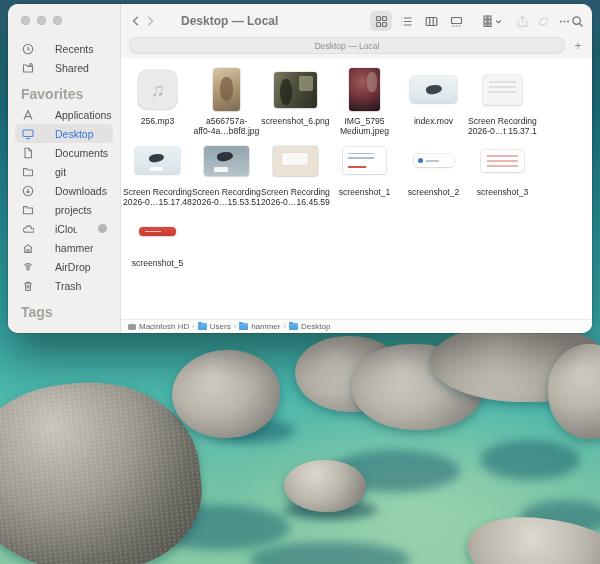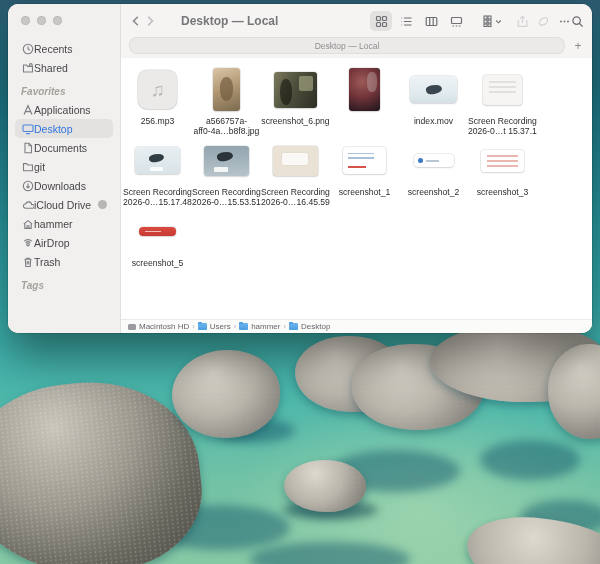--- a/index.html
+++ b/index.html
@@ -26,22 +26,22 @@
   
   .win{position:absolute;left:8px;top:4px;width:584px;height:329px;z-index:10;
     border-radius:10px;overflow:hidden;display:flex;background:#ffffff;
     box-shadow:0 22px 45px rgba(0,0,0,.45),0 0 0 .5px rgba(0,0,0,.2);}
 
   
   .sidebar{width:113px;flex:0 0 113px;background:#f2f0ee;border-right:1px solid rgba(0,0,0,.07);
     box-sizing:border-box;padding:12px 0 0 0;overflow:hidden;}
   .traffic{display:flex;gap:7px;padding:0 0 14px 13px;}
   .tl{width:9px;height:9px;border-radius:50%;background:#c9c6c3;border:.5px solid rgba(0,0,0,.08);padding:0;}
-  .shead{font-size:10px;color:#a5a19b;padding:9px 0 3px 13px;font-weight:600;font-style:italic;}
-  .srow{display:flex;align-items:center;gap:0;height:19px;margin:0 7px 0 7px;
+  .shead{font-size:14px;color:#a5a19b;padding:9px 0 3px 13px;font-weight:600;}
+  .srow{display:flex;align-items:center;gap:21px;height:19px;margin:0 7px 0 7px;
     padding:0 0 0 6px;border-radius:5px;color:#46464a;}
   .srow .sic{width:13px;height:13px;flex:0 0 13px;display:flex;align-items:center;justify-content:center;color:#7d7d83;}
   .srow .slb{font-size:10.5px;white-space:nowrap;overflow:hidden;}
   .srow.sel{background:#e4e2e1;color:#2f74dd;}
   .srow.sel .sic{color:#4a84dd;}
   .badge-dot{margin-left:auto;margin-right:6px;width:9px;height:9px;border-radius:50%;background:#b8b6b3;flex:0 0 9px;}
 
   
   .main{flex:1;display:flex;flex-direction:column;min-width:0;background:#f6f4f2;}
   .toolbar{height:30px;display:flex;align-items:center;padding:2px 8px 0 8px;flex:0 0 auto;}
@@ -219,20 +219,28 @@
     </div>
     <div class="srow">
       <span class="sic">
         <svg width="12" height="12" viewBox="0 0 12 12" fill="none" stroke="currentColor" stroke-width="1.1">
             <circle cx="6" cy="6" r="4.7"></circle>
             <path d="M6 3.6v4M4.4 6.3 6 7.9l1.6-1.6"></path>
           </svg>
         </span>
       <span class="slb">Downloads</span>
     </div>
+    <div class="srow">
+      <span class="sic">
+        <svg width="12" height="12" viewBox="0 0 12 12" fill="none" stroke="currentColor" stroke-width="1.1">
+            <path d="M1.5 2.6h3.2l1 1.4h4.8V9.8H1.5z"></path>
+          </svg>
+        </span>
+      <span class="slb">projects</span>
+    </div>
 
     <div class="srow">
       <span class="sic">
         <svg width="12" height="12" viewBox="0 0 12 12" fill="none" stroke="currentColor" stroke-width="1.1">
             <path d="M3.4 9.2a2.2 2.2 0 1 1 .4-4.4 3 3 0 0 1 5.8.8 1.9 1.9 0 1 1 .2 3.6z"></path>
           </svg>
         </span>
       <span class="slb">iCloud Drive</span>
       <span class="badge-dot"></span>
     </div>
@@ -384,20 +392,24 @@
           </div>
         <div class="fname">
             <span>screenshot_6.png</span>
             <span></span>
           </div>
       </div>
       <div class="file">
         <div class="tbox">
             <div class="thumb th-5795"></div>
           </div>
+        <div class="fname">
+            <span>IMG_5795</span>
+            <span>Medium.jpeg</span>
+          </div>
       </div>
       <div class="file">
         <div class="tbox">
             <div class="thumb th-mov"></div>
           </div>
         <div class="fname">
             <span>index.mov</span>
             <span></span>
           </div>
       </div>

